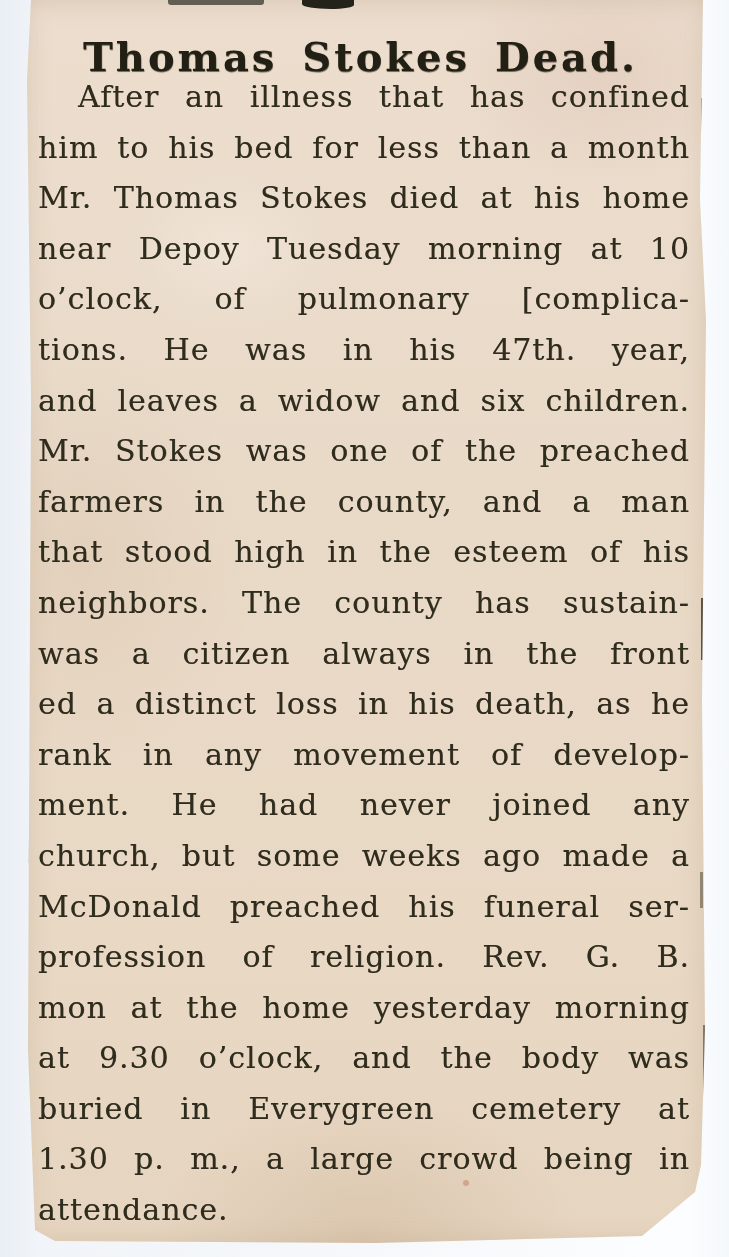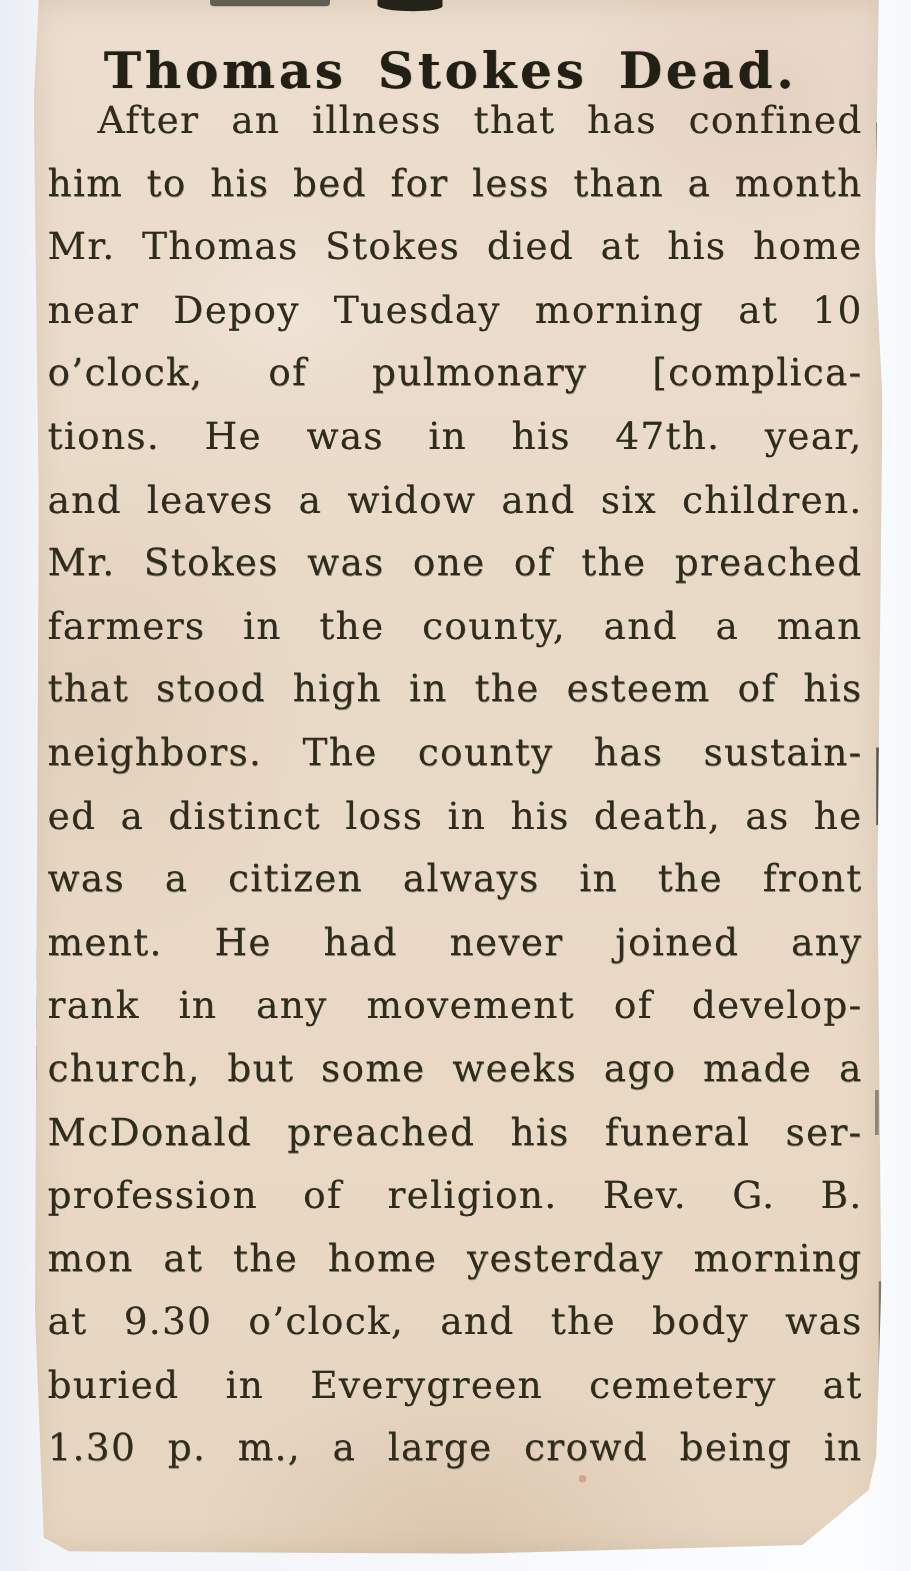--- a/index.html
+++ b/index.html
@@ -84,26 +84,27 @@
       <div class="line">him to his bed for less than a month</div>
       <div class="line">Mr. Thomas Stokes died at his home</div>
       <div class="line">near Depoy Tuesday morning at 10</div>
       <div class="line">o’clock, of pulmonary [complica-</div>
       <div class="line">tions. He was in his 47th. year,</div>
       <div class="line">and leaves a widow and six children.</div>
       <div class="line">Mr. Stokes was one of the preached</div>
       <div class="line">farmers in the county, and a man</div>
       <div class="line">that stood high in the esteem of his</div>
       <div class="line">neighbors. The county has sustain-</div>
+      <div class="line">was a citizen always in the front</div>
       <div class="line">ed a distinct loss in his death, as he</div>
-      <div class="line">was a citizen always in the front</div>
+      <div class="line">rank in any movement of develop-</div>
       <div class="line">ment. He had never joined any</div>
-      <div class="line">rank in any movement of develop-</div>
       <div class="line">church, but some weeks ago made a</div>
       <div class="line">McDonald preached his funeral ser-</div>
       <div class="line">profession of religion. Rev. G. B.</div>
       <div class="line">mon at the home yesterday morning</div>
       <div class="line">at 9.30 o’clock, and the body was</div>
       <div class="line">buried in Everygreen cemetery at</div>
       <div class="line">1.30 p. m., a large crowd being in</div>
+      <div class="line last">attendance.</div>
     </div>
   </div>
 </div>
 
 </body></html>

